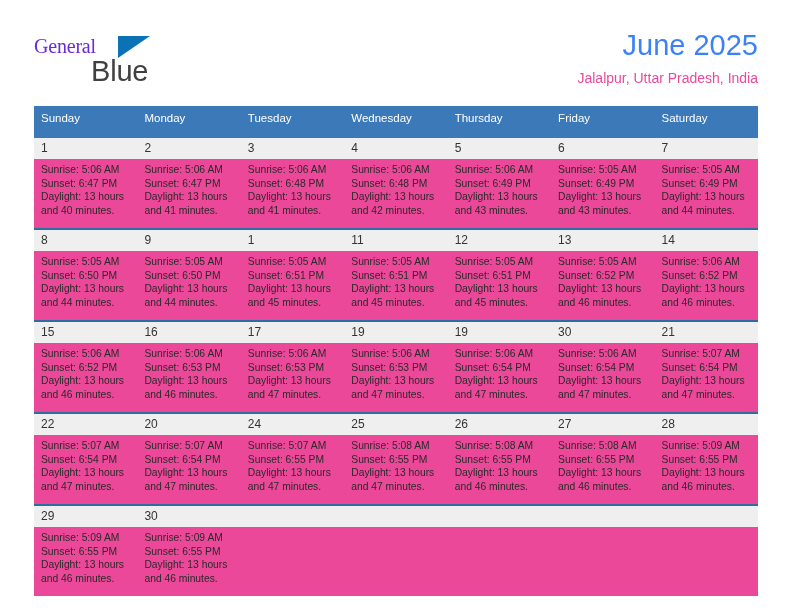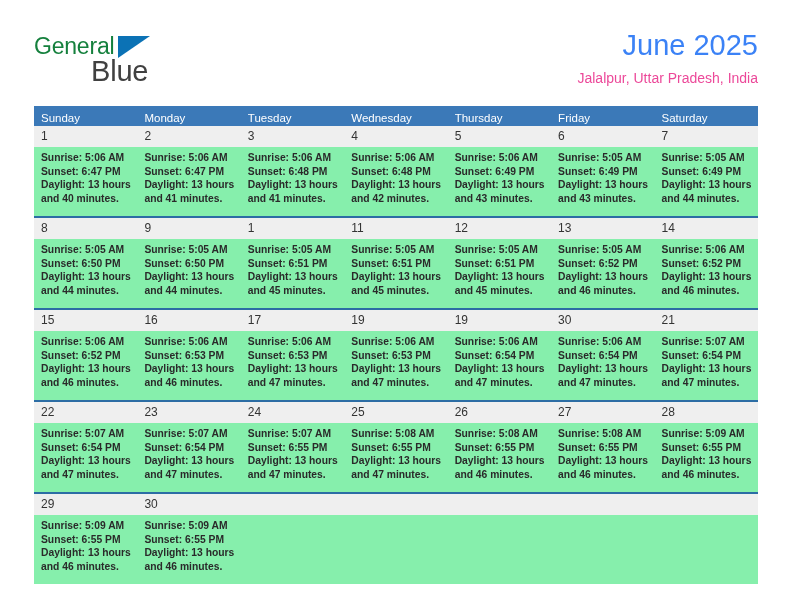--- a/index.html
+++ b/index.html
@@ -33,25 +33,25 @@
     position: absolute;
     left: 34px;
     top: 33px;
     width: 240px;
     height: 54px;
   }
   .brand-general {
     position: absolute;
     left: 0;
     top: 0;
-    font-size: 23px;
+    font-size: 20px;
     line-height: 27px;
-    color: #15803d;
+    color: #6d28d9;
     letter-spacing: -0.2px;
-    font-family: Liberation Sans, sans-serif;
+    font-family: Liberation Serif, serif;
   }
   .brand-triangle {
     position: absolute;
     left: 84px;
     top: 3px;
     width: 0;
     height: 0;
     border-left: 32px solid #0b72b5;
     border-bottom: 22px solid transparent;
   }
@@ -96,21 +96,21 @@
     width: 724px;
     background: #3b79b8;
   }
   .weekday-cell {
     width: 103.43px;
     box-sizing: border-box;
     padding: 4px 0 4px 7px;
     color: #ffffff;
     font-size: 11.5px;
     line-height: 16px;
-    height: 20px;
+    height: 32px;
   }
 
   .week-row {
     width: 724px;
     border-top: 2px solid #2c6da4;
     position: relative;
   }
   .week-row.first {
     border-top: none;
   }
@@ -127,22 +127,21 @@
     line-height: 17px;
     color: #333333;
     height: 21px;
   }
   .daynum-cell.empty {
     color: transparent;
   }
   .detail-row {
     display: flex;
     width: 724px;
-    background: #86efac;
-    font-weight: bold;
+    background: #ec4899;
   }
   .detail-cell {
     width: 103.43px;
     box-sizing: border-box;
     padding: 4px 4px 0 7px;
     height: 69px;
     font-size: 10.3px;
     line-height: 13.6px;
     color: #2a2a2a;
   }
@@ -346,21 +345,21 @@
           <div class="line">Sunset: 6:54 PM</div>
           <div class="line">Daylight: 13 hours</div>
           <div class="line">and 47 minutes.</div>
         </div>
       </div>
     </div>
 
     <div class="week-row">
       <div class="daynum-row">
         <div class="daynum-cell">22</div>
-        <div class="daynum-cell">23</div>
+        <div class="daynum-cell">20</div>
         <div class="daynum-cell">24</div>
         <div class="daynum-cell">25</div>
         <div class="daynum-cell">26</div>
         <div class="daynum-cell">27</div>
         <div class="daynum-cell">28</div>
       </div>
       <div class="detail-row">
         <div class="detail-cell">
           <div class="line">Sunrise: 5:07 AM</div>
           <div class="line">Sunset: 6:54 PM</div>

